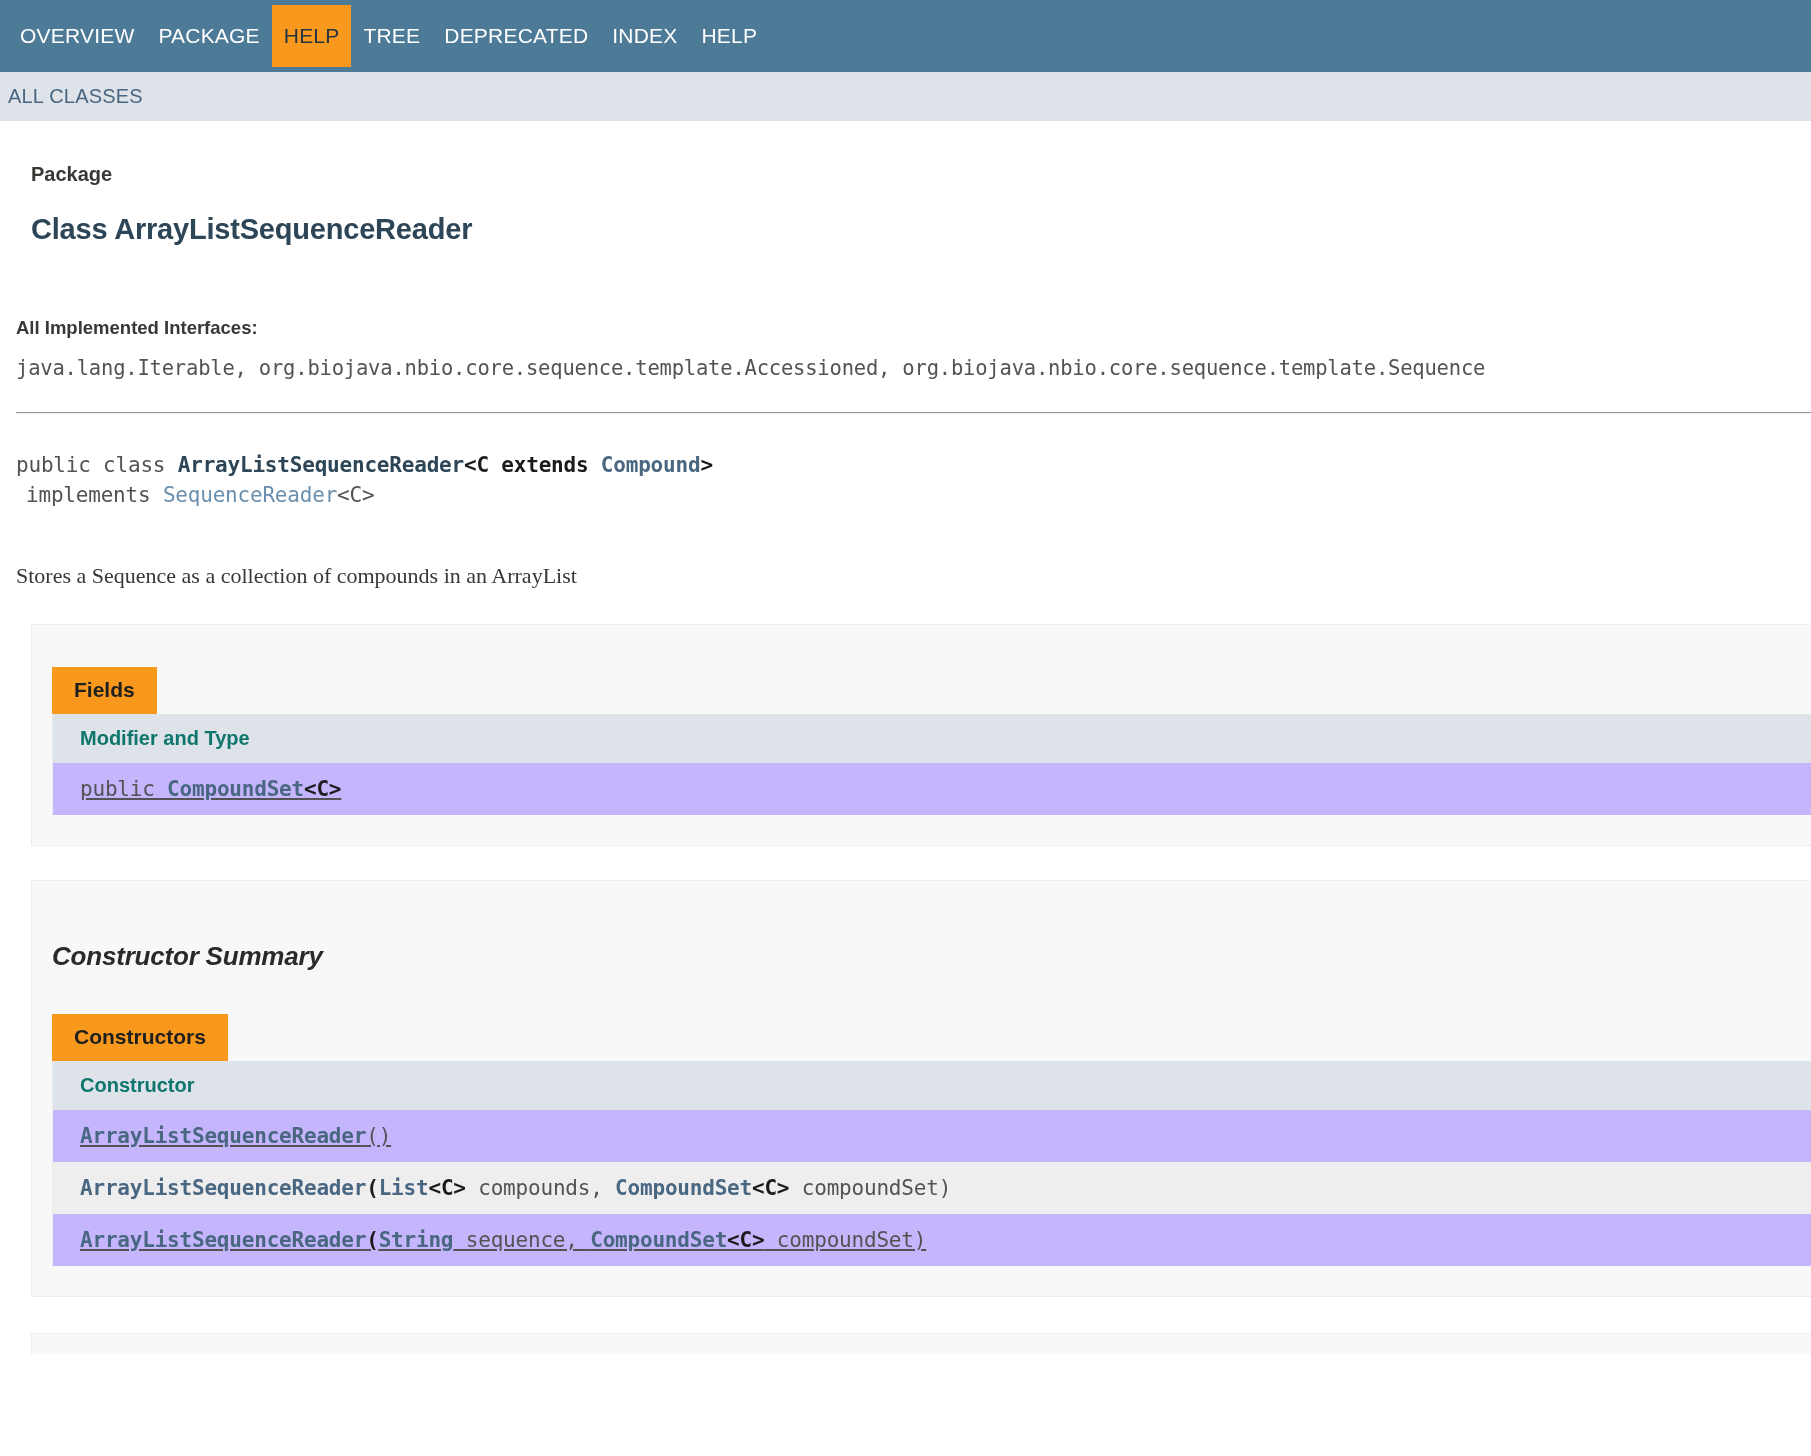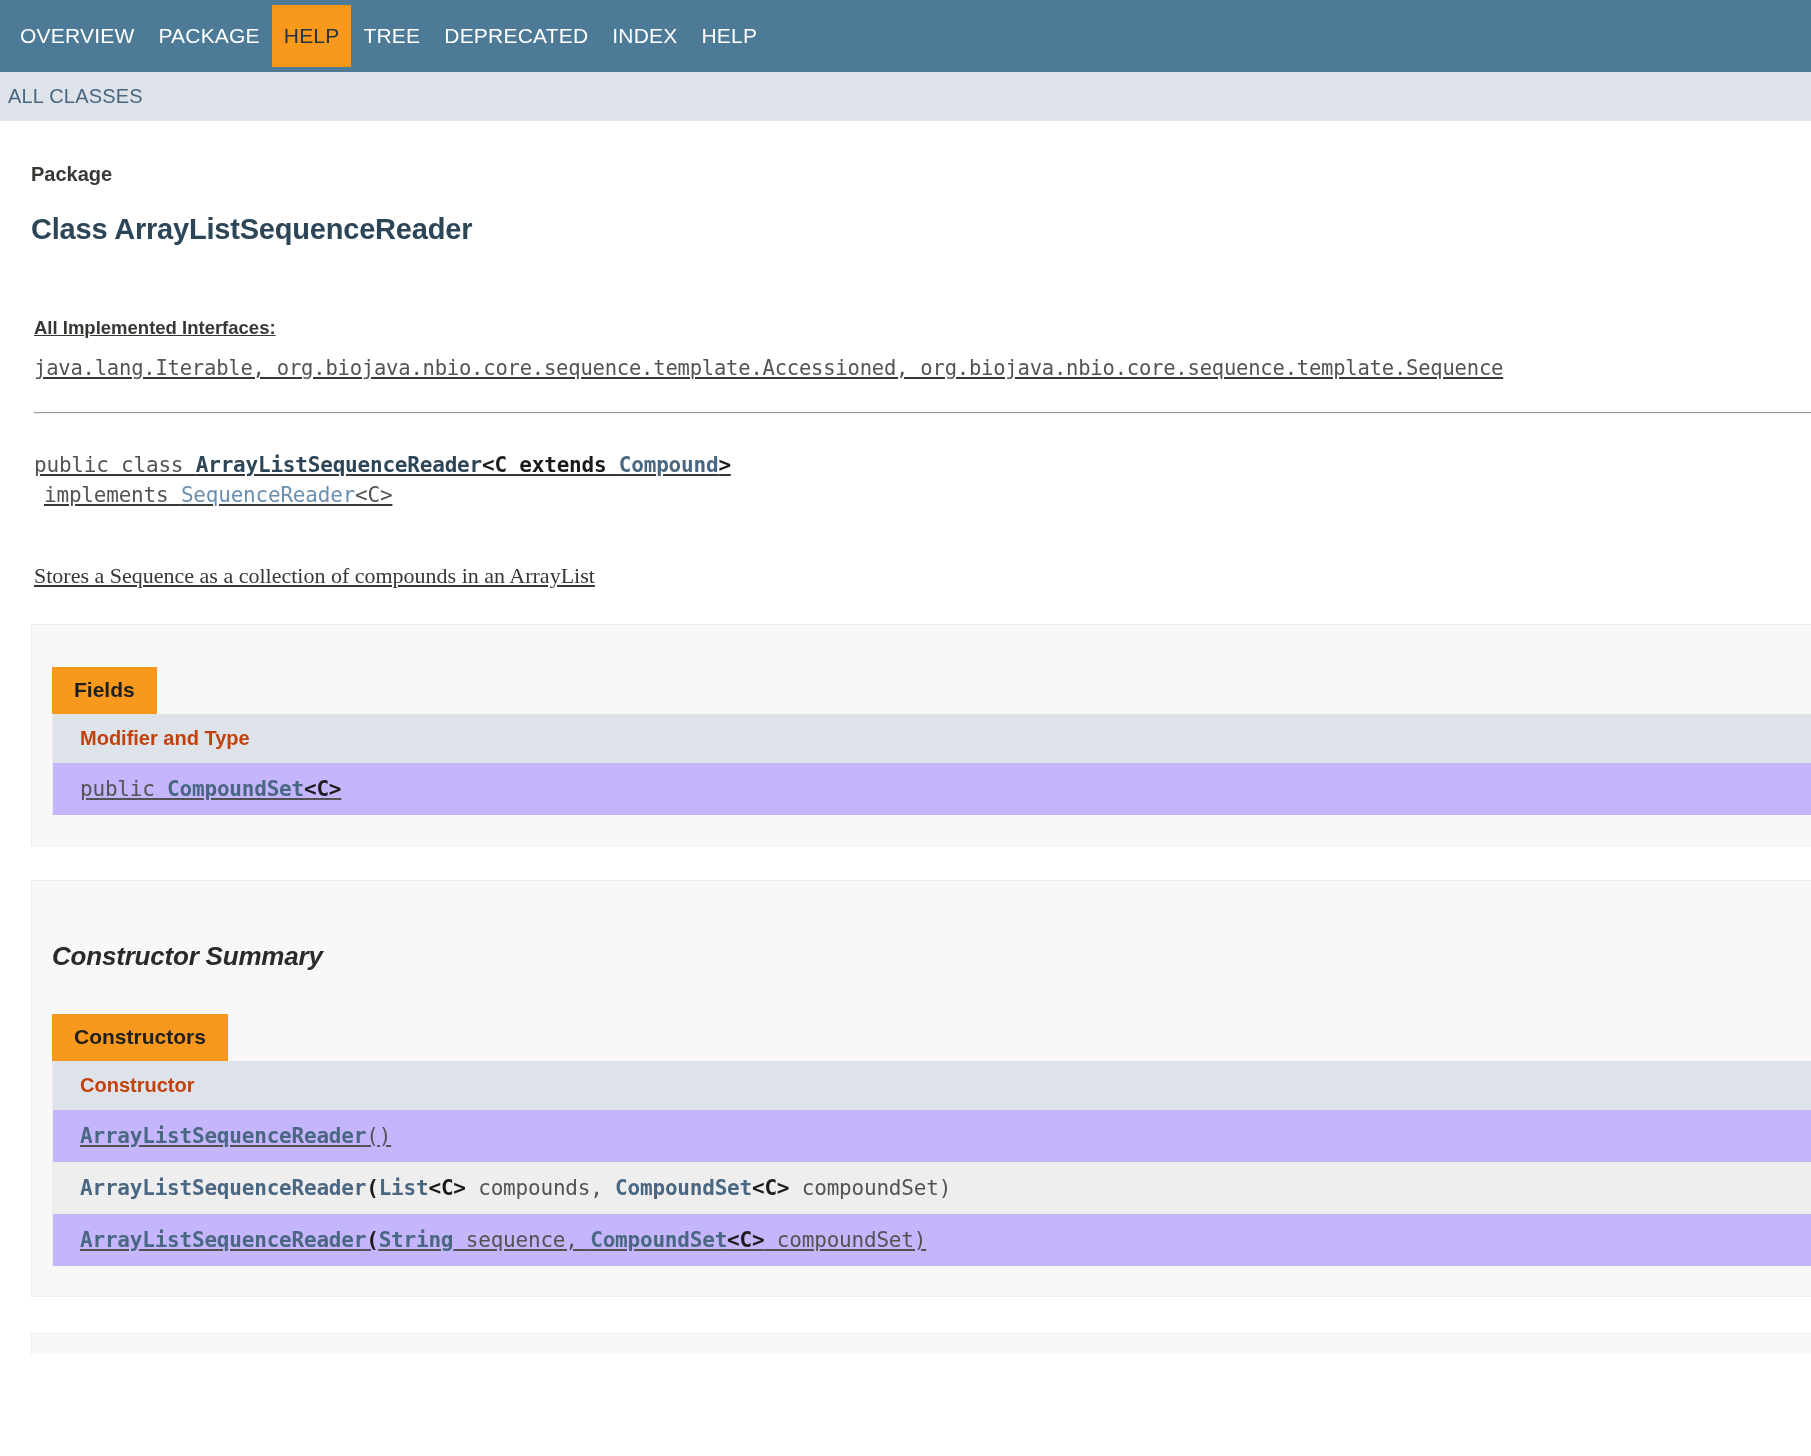--- a/index.html
+++ b/index.html
@@ -82,22 +82,21 @@
   .class-title {
     font-size: 29px;
     font-weight: bold;
     color: #2c4557;
     margin: 22px 0 0 0;
     line-height: 36px;
     letter-spacing: -0.2px;
   }
 
   .description {
-    padding: 0 0 0 34px;
-    text-decoration: underline;
+    padding: 0 0 0 16px;
   }
   .impl-label {
     font-size: 18.5px;
     font-weight: bold;
     color: #353833;
     margin-top: 70px;
   }
   .impl-list {
     font-family: "DejaVu Sans Mono", "Liberation Mono", monospace;
     font-size: 20.5px;
@@ -168,21 +167,21 @@
     display: inline-block;
   }
   .summary-table {
     width: 100%;
     border-collapse: collapse;
     margin: 0;
     table-layout: fixed;
   }
   .summary-table th {
     background: #dee3e9;
-    color: #c2410c;
+    color: #0f766e;
     font-size: 20px;
     font-weight: bold;
     text-align: left;
     padding: 13px 0 13px 27px;
     border: none;
   }
   .summary-table td {
     font-family: "DejaVu Sans Mono", "Liberation Mono", monospace;
     font-size: 21px;
     color: #535353;

